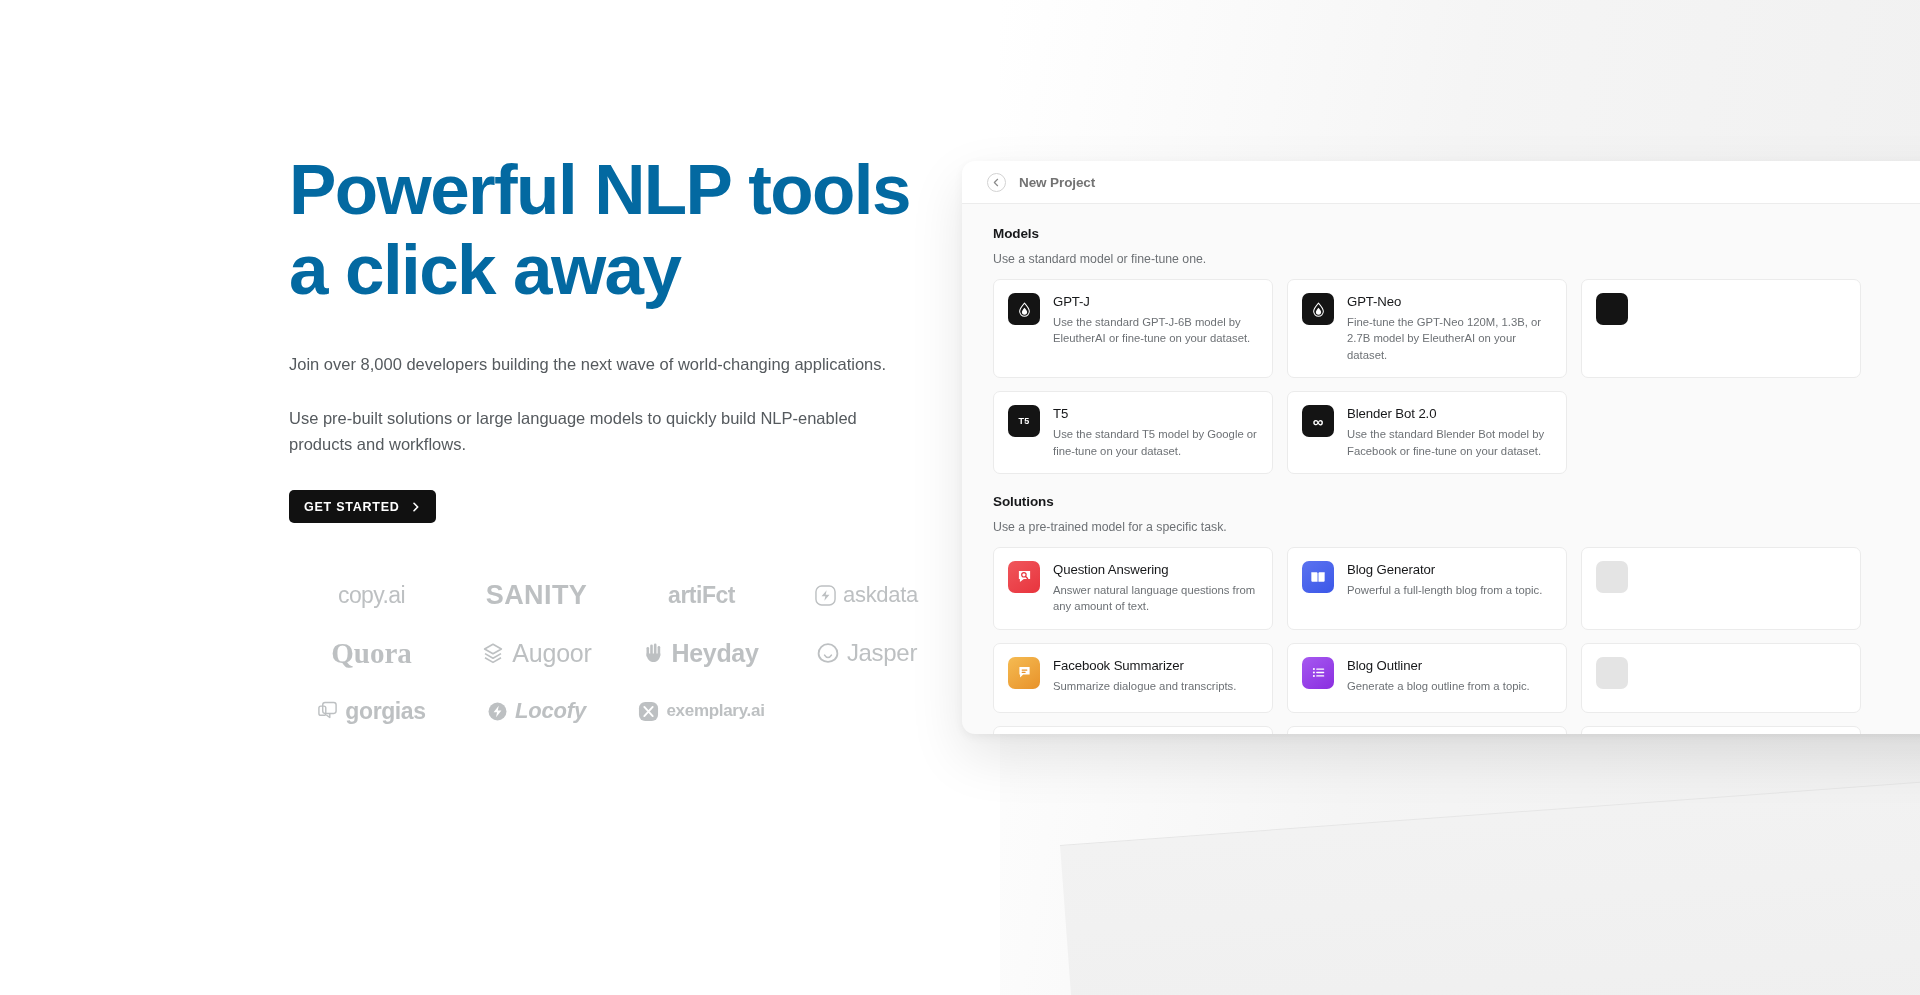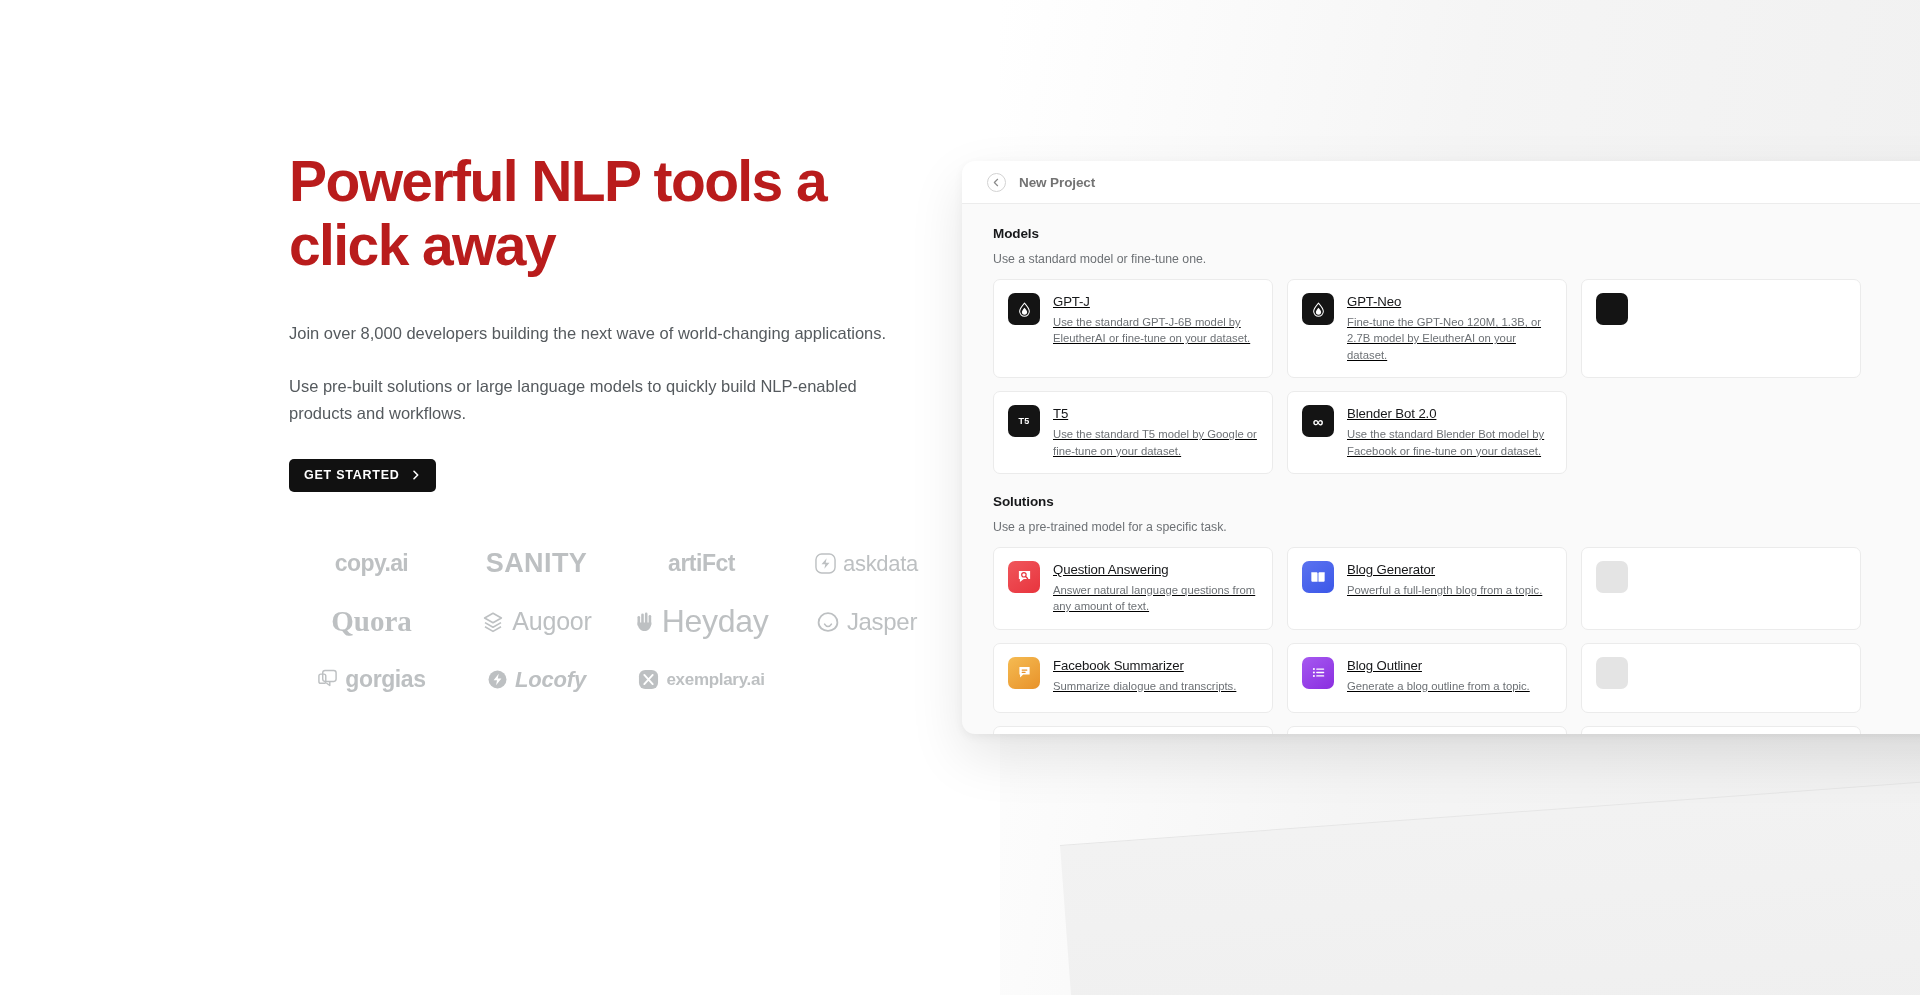--- a/index.html
+++ b/index.html
@@ -26,25 +26,25 @@
   .bg-soft {
     position: absolute;
     left: 1000px; top: 0px; width: 920px; height: 995px;
     background: linear-gradient(100deg, rgba(246,246,246,0) 0%, rgba(243,243,243,.85) 45%, rgba(240,240,240,1) 100%);
     z-index: 0;
   }
 
   
   .hero { position: absolute; left: 289px; top: 150px; width: 640px; z-index: 3; }
   .hero h1 {
-    font-size: 57px;
+    font-size: 71px;
     line-height: 1.12;
     font-weight: 700;
     letter-spacing: -1.6px;
-    color: #b91c1c;
+    color: #0369a1;
     width: 640px;
   }
   .hero .lead {
     margin-top: 43px;
     font-size: 16.5px;
     line-height: 1.55;
     color: #555a5e;
     width: 620px;
   }
   .hero .lead2 {
@@ -78,27 +78,27 @@
     margin-top: 43px;
     display: grid;
     grid-template-columns: repeat(4, 165px);
     grid-auto-rows: 58px;
     align-items: center;
     justify-items: center;
     color: #bdc0c2;
   }
   .logo { display: flex; align-items: center; gap: 7px; color: #bdc0c2; white-space: nowrap; }
   .logo svg { display:block; }
-  .lg-copyai { font-size: 23px; font-weight: 700; letter-spacing: -.6px; }
+  .lg-copyai { font-size: 23px; font-weight: 400; letter-spacing: -.6px; }
   .lg-sanity { font-size: 27px; font-weight: 800; letter-spacing: .4px; }
   .lg-artifct { font-size: 23px; font-weight: 700; letter-spacing: -.5px; }
   .lg-askdata { font-size: 22px; font-weight: 500; letter-spacing: -.3px; }
   .lg-quora  { font-family: "Liberation Serif", serif; font-size: 29px; font-weight: 700; }
   .lg-augoor { font-size: 25px; font-weight: 500; letter-spacing: -.2px; }
-  .lg-heyday { font-size: 32px; font-weight: 400; letter-spacing: -.3px; }
+  .lg-heyday { font-size: 25px; font-weight: 700; letter-spacing: -.3px; }
   .lg-jasper { font-size: 24px; font-weight: 500; letter-spacing: -.3px; }
   .lg-gorgias{ font-size: 23px; font-weight: 600; letter-spacing: -.4px; }
   .lg-locofy { font-size: 22px; font-weight: 600; font-style: italic; letter-spacing: -.2px; }
   .lg-exemplary { font-size: 17px; font-weight: 600; letter-spacing: -.3px; }
 
   
   .panel {
     position: absolute;
     left: 962px; top: 161px;
     width: 1030px; height: 573px;
@@ -155,21 +155,21 @@
   .ic {
     width: 32px; height: 32px;
     border-radius: 7px;
     flex: none;
     display: flex; align-items: center; justify-content: center;
     color: #fff;
   }
   .ic.dark { background: #141414; }
   .ic-t5 { font-size: 9px; font-weight: 600; letter-spacing: .2px; }
   .ic-inf { font-size: 15px; font-weight: 700; line-height: 1; }
-  .it-txt { padding-top: 1px; text-decoration: underline; }
+  .it-txt { padding-top: 1px; }
   .it-name { font-size: 13.2px; font-weight: 400; color: #17181a; letter-spacing: -.1px; }
   .it-desc { margin-top: 5px; font-size: 11.3px; line-height: 1.45; color: #6d7175; }
 
   .sec-gap { height: 20px; }
 
   
   .g-red    { background: linear-gradient(145deg,#f0565c,#e8343d); }
   .g-blue   { background: linear-gradient(145deg,#5b73f0,#3b57e8); }
   .g-orange { background: linear-gradient(145deg,#f5bb52,#e8922a); }
   .g-purple { background: linear-gradient(145deg,#a659f0,#8a2ee0); }

